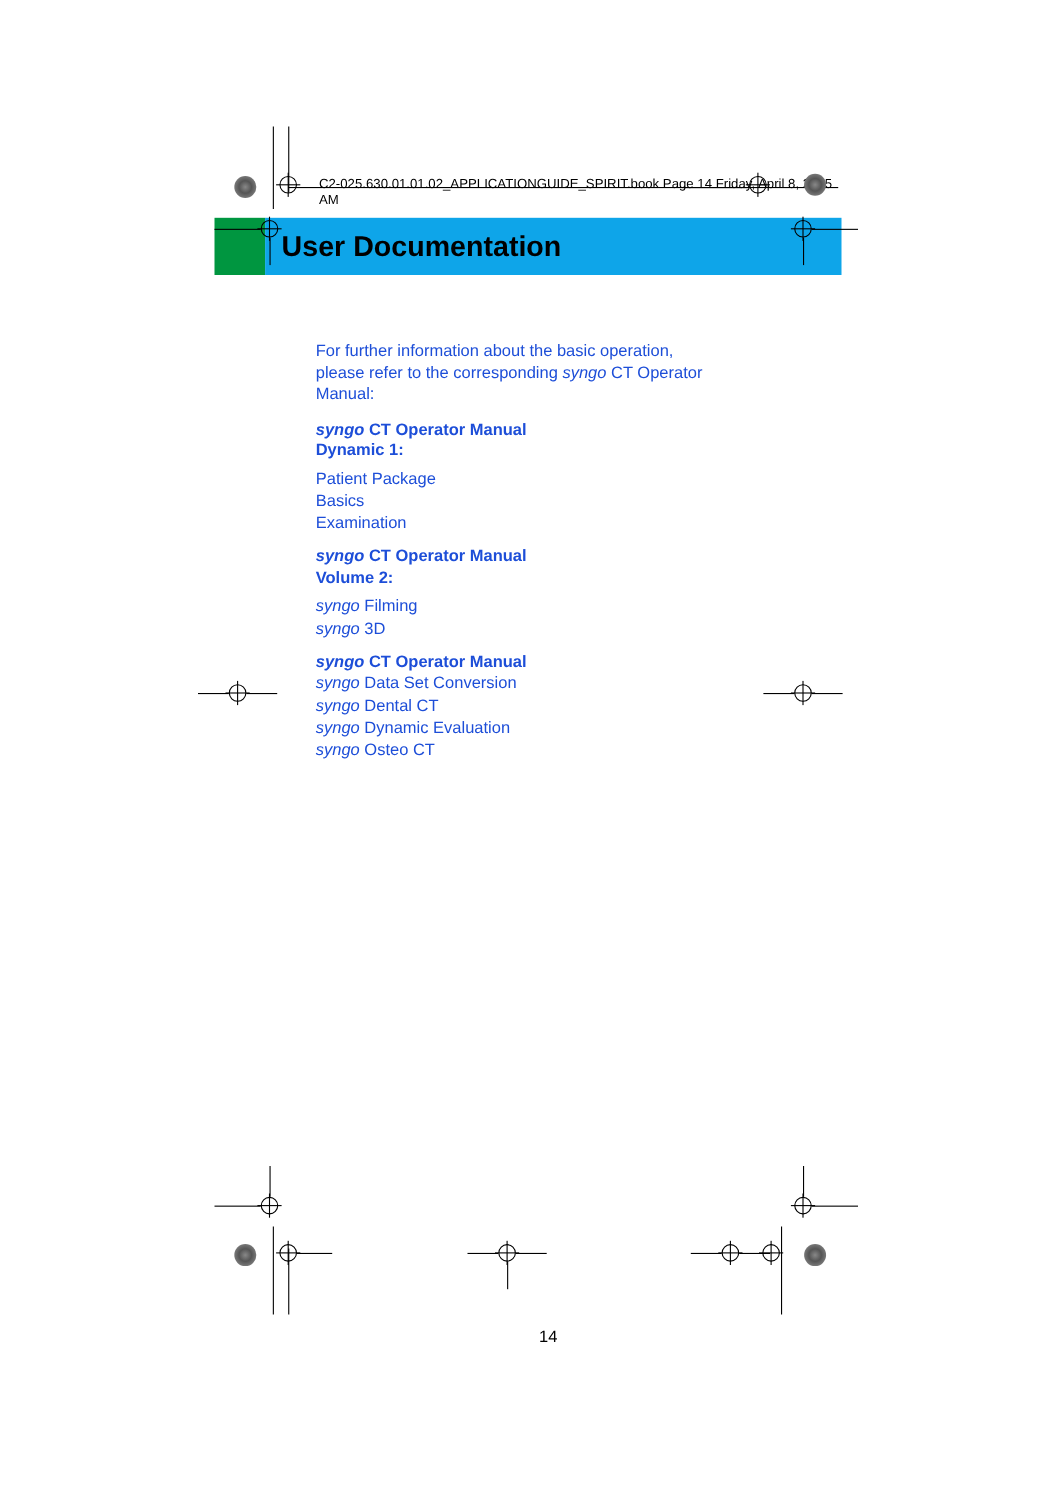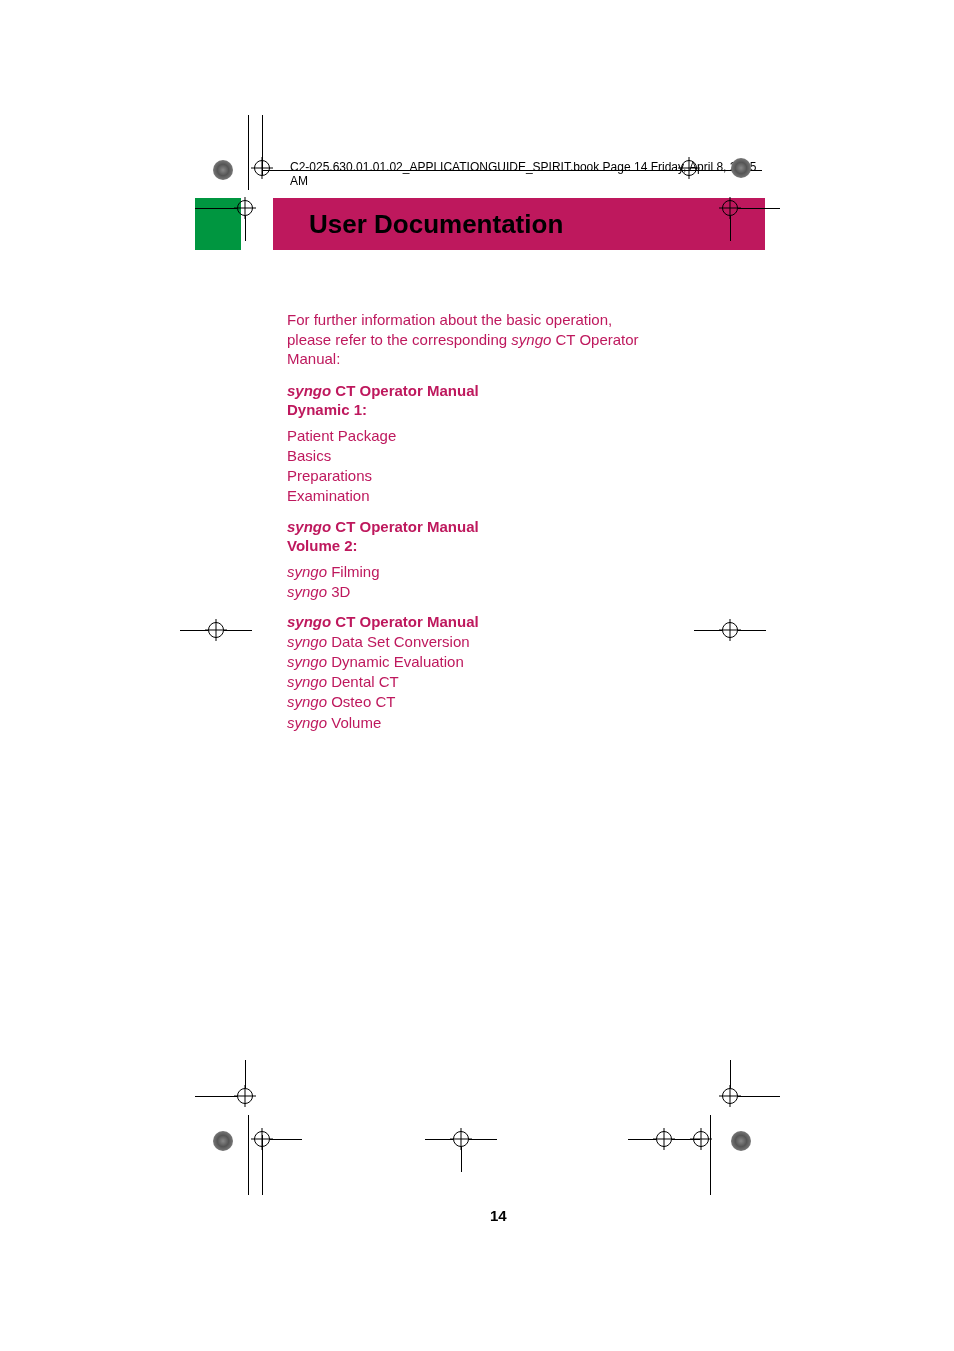--- a/index.html
+++ b/index.html
@@ -33,36 +33,35 @@
       align-items: stretch;
       margin-top: 5px;
       height: 52px;
     }
     .green-block {
       width: 46px;
       background: #009640;
     }
     .title-area {
       flex: 1;
-      background: #be185d;
+      background: #0ea5e9;
       display: flex;
       align-items: center;
-      padding-left: 36px;
-      margin-left: 32px;
+      padding-left: 15px;
     }
     .title-text {
       font-size: 26px;
       font-weight: bold;
       color: #000;
     }
     .body-content {
       margin-left: 92px;
       margin-top: 60px;
       font-size: 15px;
-      color: #be185d;
+      color: #1d4ed8;
       line-height: 1.3;
     }
     .intro-para {
       margin-bottom: 12px;
     }
     .vol-heading {
       font-weight: bold;
       margin-top: 8px;
     }
     .vol-heading .syngo {
@@ -79,21 +78,20 @@
       line-height: 1.35;
     }
     .syngo-i {
       font-style: italic;
     }
     .page-number {
       position: absolute;
       left: 295px;
       top: 1092px;
       font-size: 15px;
-      font-weight: bold;
     }
     
     .reg-mark {
       position: absolute;
       width: 16px;
       height: 16px;
       border: 1px solid #000;
       border-radius: 50%;
     }
     .reg-mark::before, .reg-mark::after {
@@ -158,21 +156,20 @@
     </div>
 
     <div>
       <div class="vol-heading">
         <span class="syngo">syngo</span><span> CT Operator Manual</span>
       </div>
       <div class="vol-subheading">Dynamic 1:</div>
       <div class="item-list">
         <div><span class="syngo-i"></span><span>Patient Package</span></div>
         <div><span class="syngo-i"></span><span>Basics</span></div>
-        <div><span class="syngo-i"></span><span>Preparations</span></div>
         <div><span class="syngo-i"></span><span>Examination</span></div>
       </div>
     </div>
 
     <div>
       <div class="vol-heading">
         <span class="syngo">syngo</span><span> CT Operator Manual</span>
       </div>
       <div class="vol-subheading">Volume 2:</div>
       <div class="item-list">
@@ -180,24 +177,23 @@
         <div><span class="syngo-i">syngo</span><span> 3D</span></div>
       </div>
     </div>
 
     <div>
       <div class="vol-heading">
         <span class="syngo">syngo</span><span> CT Operator Manual</span>
       </div>
       <div class="item-list">
         <div><span class="syngo-i">syngo</span><span> Data Set Conversion</span></div>
+        <div><span class="syngo-i">syngo</span><span> Dental CT</span></div>
         <div><span class="syngo-i">syngo</span><span> Dynamic Evaluation</span></div>
-        <div><span class="syngo-i">syngo</span><span> Dental CT</span></div>
         <div><span class="syngo-i">syngo</span><span> Osteo CT</span></div>
-        <div><span class="syngo-i">syngo</span><span> Volume</span></div>
       </div>
     </div>
 
   </div>
 
   <div class="page-number">14</div>
 </div>
 
 <div class="crop-line-v" style="left:248px; top:115px; height:75px;"></div>
 <div class="crop-line-v" style="left:262px; top:115px; height:60px;"></div>

